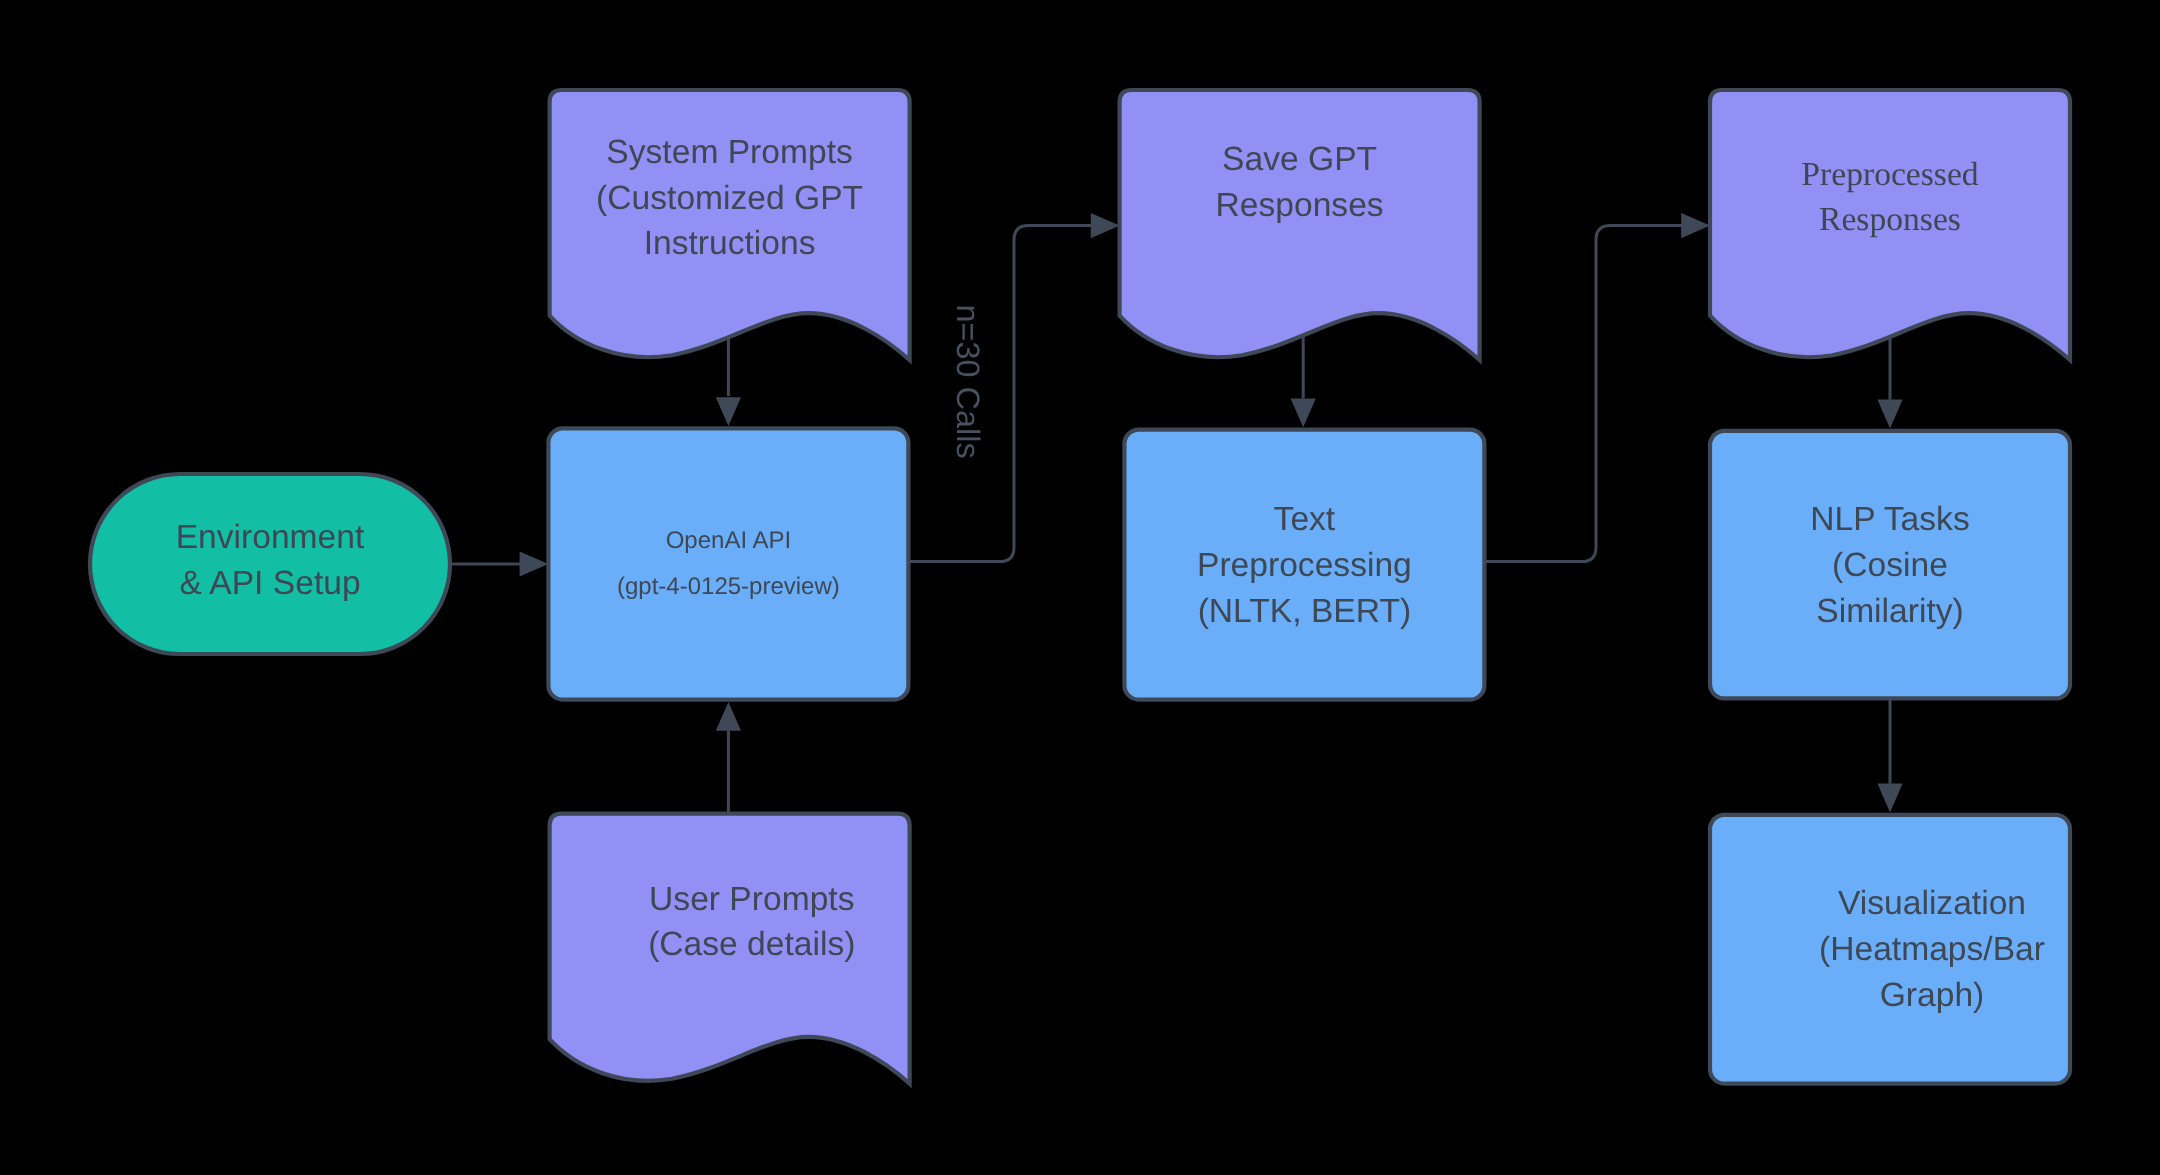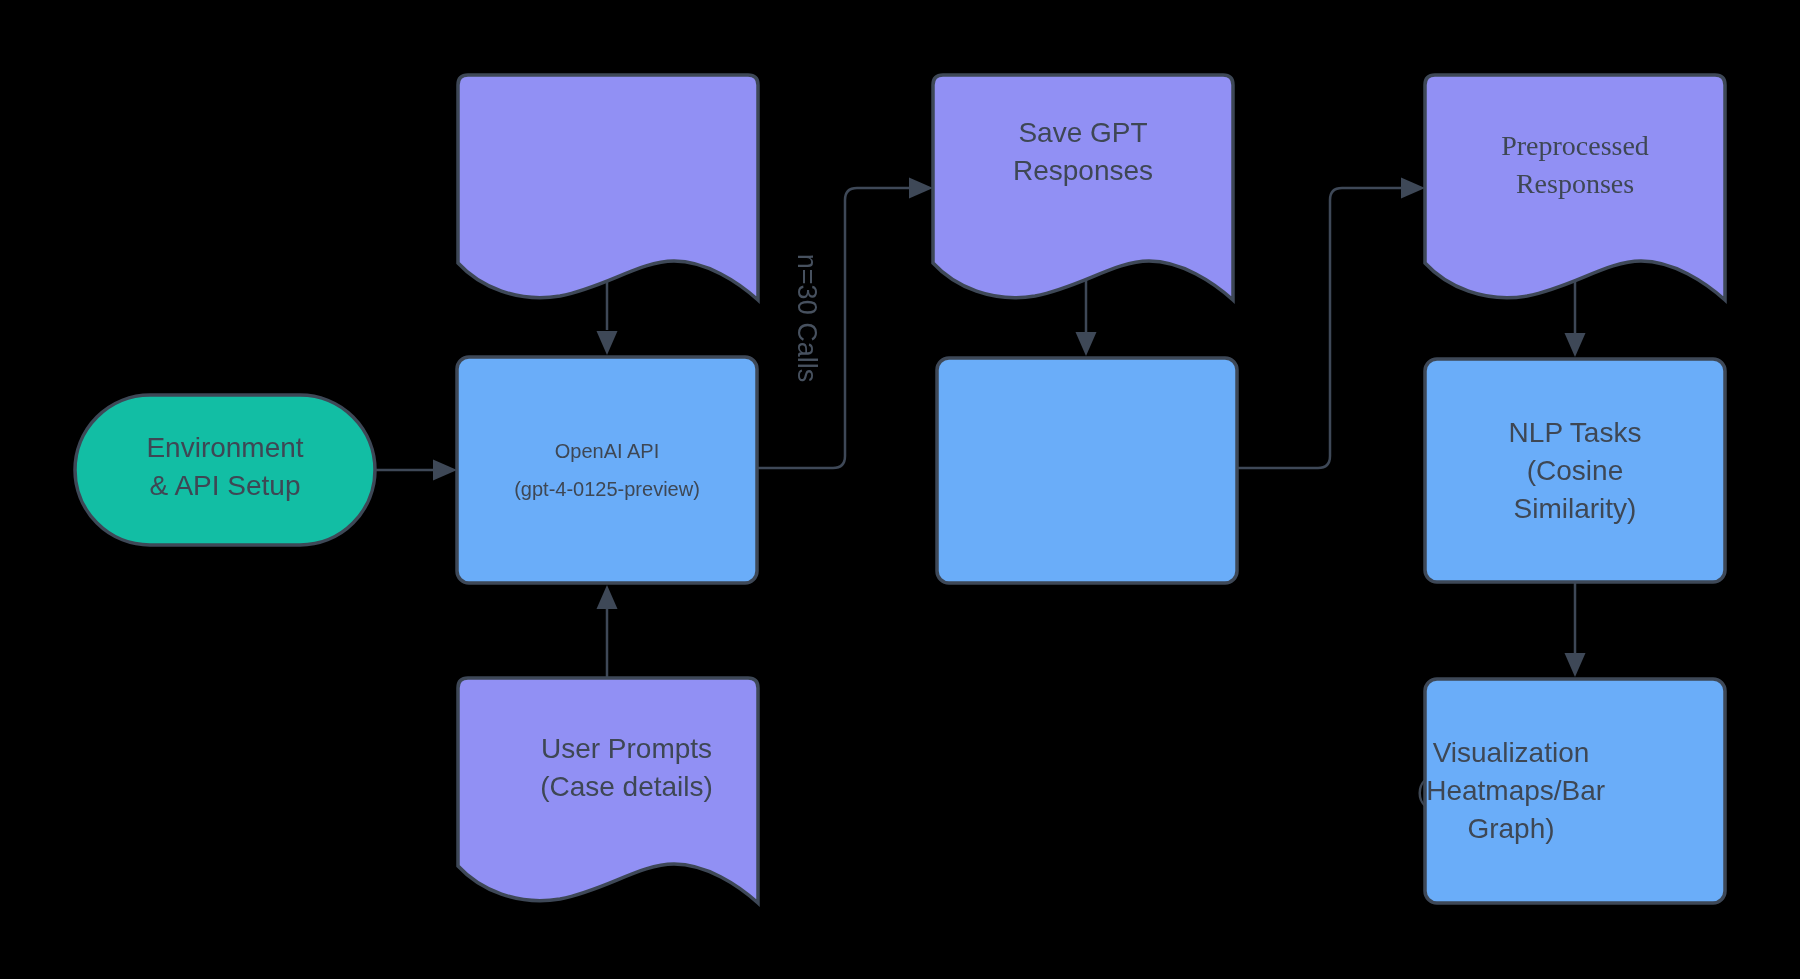--- a/index.html
+++ b/index.html
@@ -75,37 +75,43 @@
 
     <path class="doc" transform="translate(458,75)" d="M10,0 H290 Q300,0 300,10 V225 C280,207 248,186 216,186 C182,186 148,212 102,221 C60,228 22,212 0,188 V10 Q0,0 10,0 Z"></path>
     <path class="doc" transform="translate(458,678)" d="M10,0 H290 Q300,0 300,10 V225 C280,207 248,186 216,186 C182,186 148,212 102,221 C60,228 22,212 0,188 V10 Q0,0 10,0 Z"></path>
     <path class="doc" transform="translate(933,75)" d="M10,0 H290 Q300,0 300,10 V225 C280,207 248,186 216,186 C182,186 148,212 102,221 C60,228 22,212 0,188 V10 Q0,0 10,0 Z"></path>
     <path class="doc" transform="translate(1425,75)" d="M10,0 H290 Q300,0 300,10 V225 C280,207 248,186 216,186 C182,186 148,212 102,221 C60,228 22,212 0,188 V10 Q0,0 10,0 Z"></path>
   </svg>
 
   <div class="node-label" style="left:75px;top:395px;width:300px;height:144px;">Environment
 &amp; API Setup</div>
 
+  <div class="node-label" style="left:458px;top:75px;width:300px;height:180px;">System Prompts
+(Customized GPT
+Instructions</div>
 
   <div class="node-label" style="left:458px;top:678px;width:337px;height:180px;">User Prompts
 (Case details)</div>
 
   <div class="node-label small" style="left:457px;top:357px;width:300px;height:226px;">OpenAI API
 (gpt-4-0125-preview)</div>
 
   <div class="node-label" style="left:933px;top:62px;width:300px;height:180px;">Save GPT
 Responses</div>
 
+  <div class="node-label" style="left:937px;top:358px;width:300px;height:225px;">Text
+Preprocessing
+(NLTK, BERT)</div>
 
   <div class="node-label" style="left:1425px;top:75px;width:300px;height:180px;font-family:Liberation Serif, serif;">Preprocessed
 Responses</div>
 
   <div class="node-label" style="left:1425px;top:359px;width:300px;height:223px;border-radius:14px;">NLP Tasks
 (Cosine
 Similarity)</div>
 
-  <div class="node-label" style="left:1361px;top:679px;width:300px;height:224px;">Visualization
+  <div class="node-label" style="left:1460px;top:679px;width:300px;height:224px;">Visualization
 (Heatmaps/Bar
 Graph)</div>
 
   <div class="edge-label" style="left:806px;top:318px;">n=30 Calls</div>
 
 </div>
 
 </body></html>

